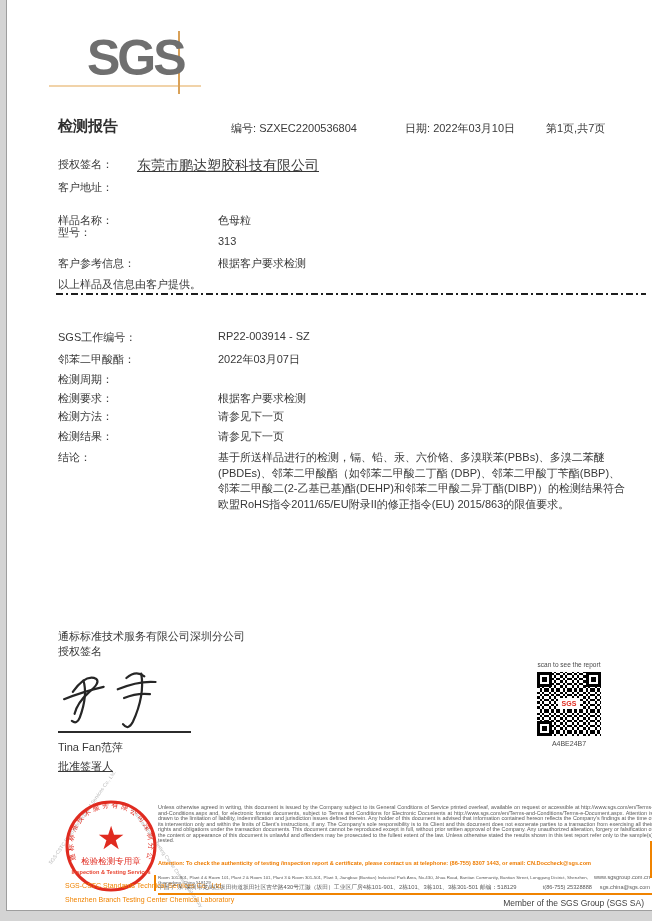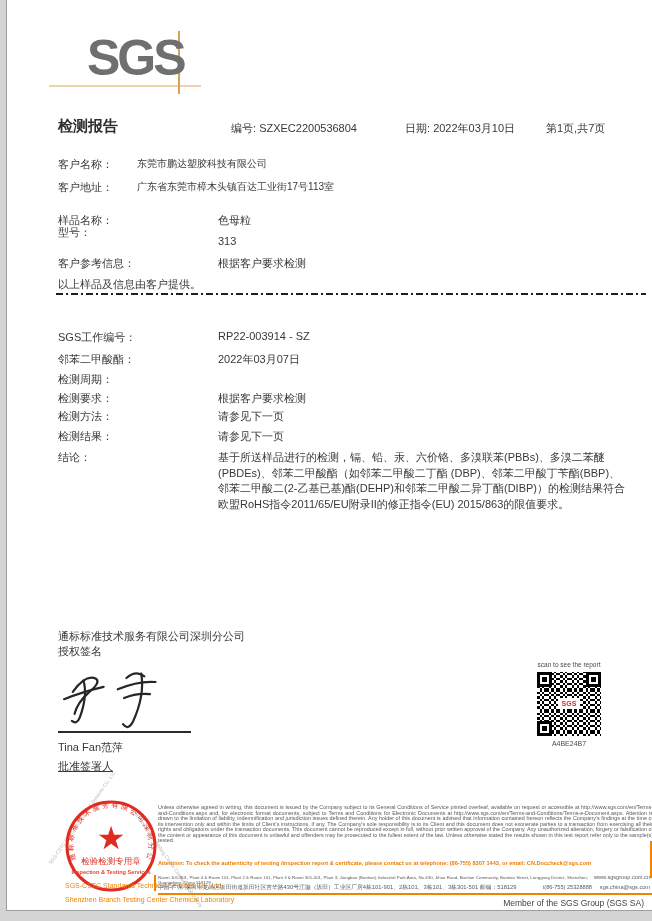--- a/index.html
+++ b/index.html
@@ -21,21 +21,21 @@
   .logo-text { left:80px; top:33px; font-size:50px; font-weight:bold; color:#6f6f6f; letter-spacing:-3px; line-height:1; }
   .logo-hline { left:42px; top:85px; width:152px; height:2px; background:#f1d3a9; }
   .logo-vline { left:171px; top:31px; width:2px; height:63px; background:#d9a158; }
 
   
   .title { left:51px; top:117px; font-size:15px; font-weight:bold; color:#2e2e2e; }
   .hdr { top:121px; font-size:11px; }
   .hdr-no { left:224px; } .hdr-date { left:398px; } .hdr-pages { left:539px; }
 
   .lbl { left:51px; font-size:11px; }
-  .val-client { left:130px; font-size:10px; }
+  .val-client { left:130px; font-size:14px;text-decoration:underline; }
   .val-col { left:211px; font-size:11px; }
 
   .dashline {
     left:49px; top:293px; width:590px; height:2px;
     background:repeating-linear-gradient(90deg,#1f1f1f 0 7px,transparent 7px 10px,#1f1f1f 10px 12px,transparent 12px 15px);
   }
 
   .conclusion {
     left:211px; top:450px; width:412px; font-size:11px; line-height:15.6px;
     white-space:normal; text-align:left;
@@ -107,24 +107,23 @@
   <div class="abs hdr hdr-no">
     <span>编号:</span>
     <span>SZXEC2200536804</span>
   </div>
   <div class="abs hdr hdr-date">
     <span>日期:</span>
     <span>2022年03月10日</span>
   </div>
   <div class="abs hdr hdr-pages">第1页,共7页</div>
 
-  <div class="abs lbl" style="top:157px">客户名称：</div>
+  <div class="abs lbl" style="top:157px">授权签名：</div>
   <div class="abs val-client" style="top:157px">东莞市鹏达塑胶科技有限公司</div>
   <div class="abs lbl" style="top:180px">客户地址：</div>
-  <div class="abs val-client" style="top:180px">广东省东莞市樟木头镇百达工业街17号113室</div>
 
   <div class="abs lbl" style="top:213px">样品名称：</div>
   <div class="abs val-col" style="top:213px">色母粒</div>
   <div class="abs lbl" style="top:225px">型号：</div>
   <div class="abs val-col" style="top:235px">313</div>
   <div class="abs lbl" style="top:256px">客户参考信息：</div>
   <div class="abs val-col" style="top:256px">根据客户要求检测</div>
   <div class="abs lbl" style="top:277px">以上样品及信息由客户提供。</div>
 
   <div class="abs dashline"></div>

